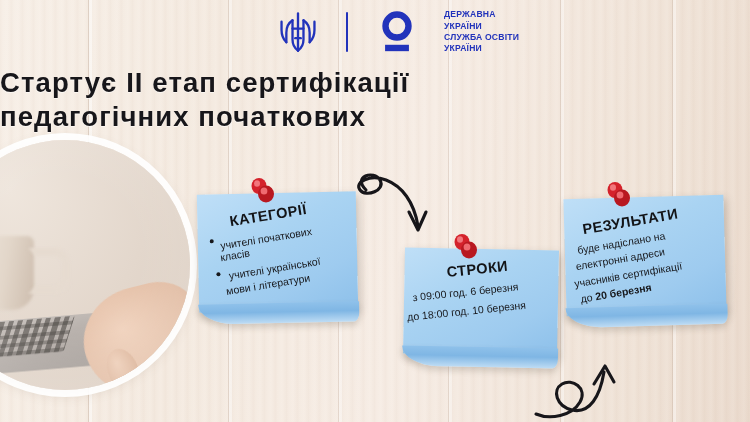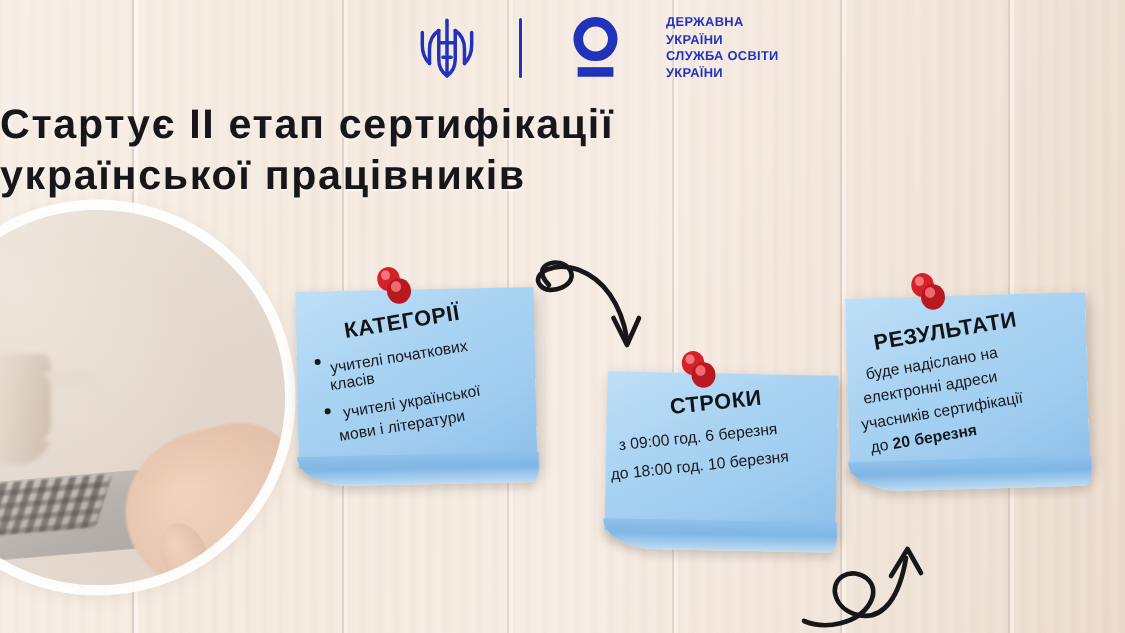--- a/index.html
+++ b/index.html
@@ -309,21 +309,21 @@
     <div class="logo-text">
       <div>ДЕРЖАВНА</div>
       <div>УКРАЇНИ</div>
       <div>СЛУЖБА ОСВІТИ</div>
       <div>УКРАЇНИ</div>
     </div>
   </div>
 
   <div class="poster-title">
     <span class="l1">Стартує ІІ етап сертифікації</span>
-    <span class="l2">української працівників</span>
+    <span class="l2">педагогічних початкових</span>
   </div>
 
   <div class="photo-circle">
     <div class="photo-inner"></div>
     <div class="mug"></div>
     <div class="mug-handle"></div>
 
     <div class="laptop-base"></div>
     <div class="laptop-keys"></div>
     <div class="hand"></div>

